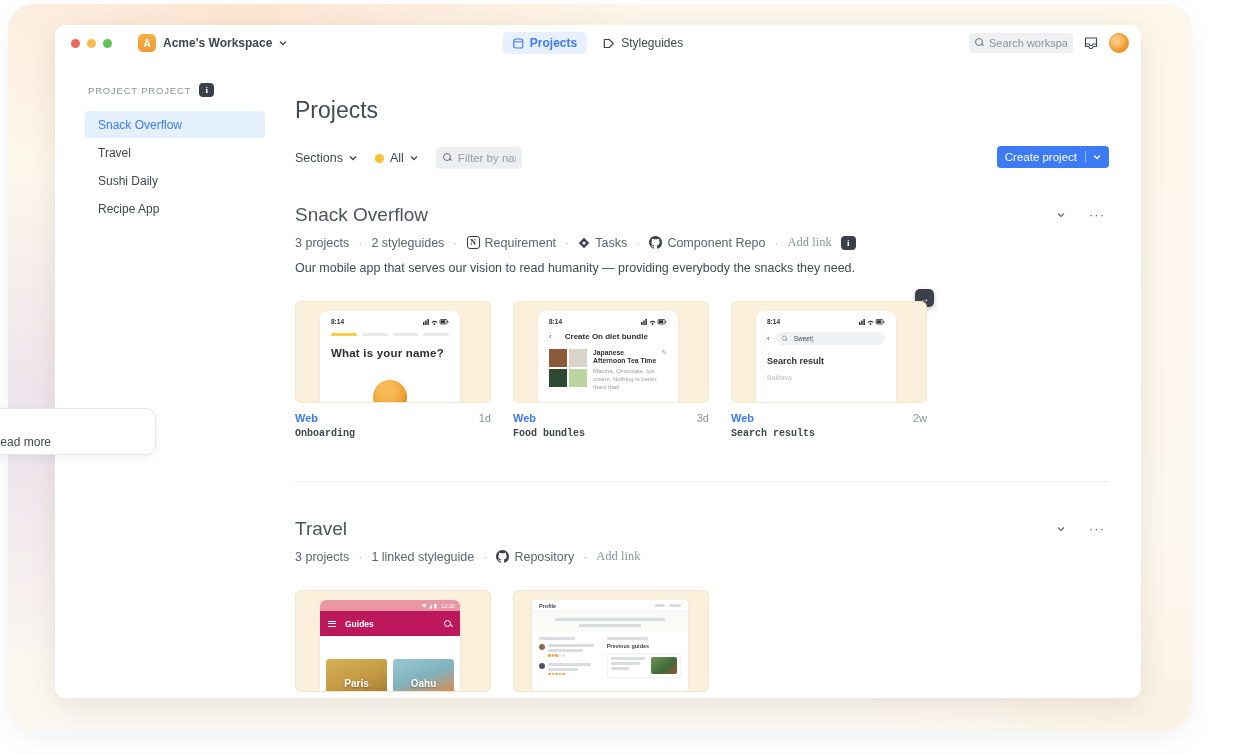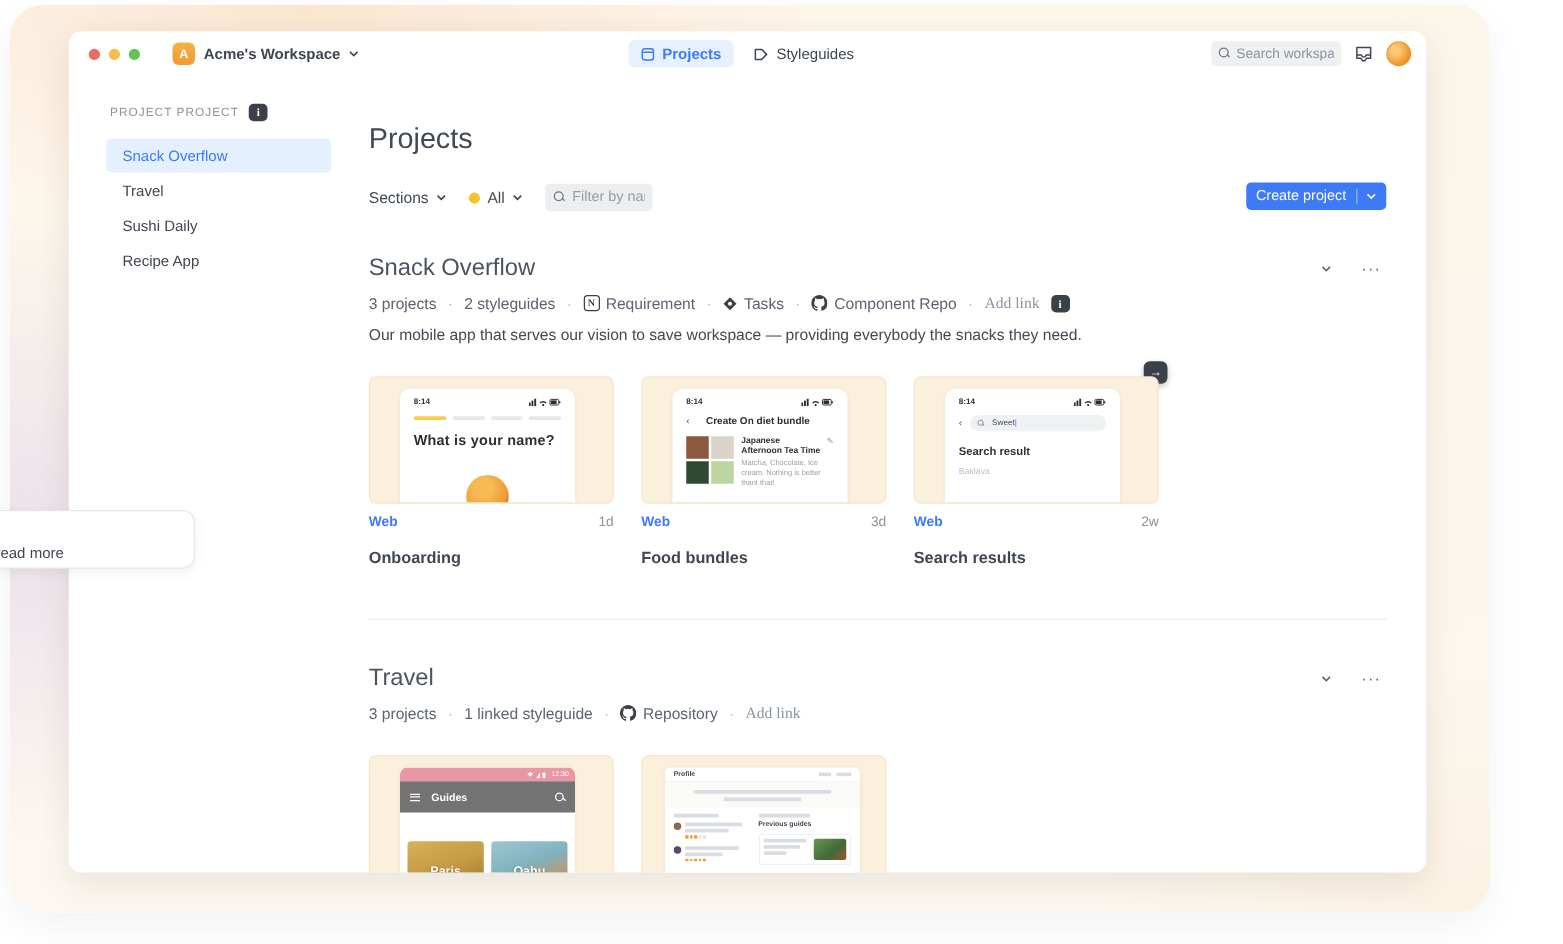--- a/index.html
+++ b/index.html
@@ -85,21 +85,21 @@
   .notion-ic { width:13px; height:13px; border:1.3px solid #3b4049; border-radius:3px; font-size:8px; font-weight:bold;
     font-family:"Liberation Serif",serif; color:#3b4049; display:inline-flex; align-items:center; justify-content:center; }
   .section-desc { margin-top:11px; font-size:12.5px; color:#424a53; }
 
   .cards { display:flex; gap:22px; margin-top:26px; }
   .card { width:196px; cursor:pointer; position:relative; }
   .thumb { height:102px; background:#faf0db; border:1px solid #f2e6cd; border-radius:6px; overflow:hidden; position:relative; }
   .card-meta { display:flex; justify-content:space-between; margin-top:9px; font-size:11px; }
   .platform { color:#3d7af5; font-weight:bold; }
   .age { color:#8a939e; }
-  .card-name { margin-top:14px; font-size:13px; font-weight:bold; color:#3f4650; }
+  .card-name { margin-top:4px; font-size:10px; font-weight:bold; color:#3f4650;font-family:Liberation Mono, monospace; }
 
   
   .phone { position:absolute; left:24px; right:30px; top:9px; bottom:0; background:#fff; border-radius:8px 8px 0 0;
     box-shadow:0 1px 4px rgba(0,0,0,0.06); padding:7px 11px 0; overflow:hidden; }
   .ph-status { display:flex; justify-content:space-between; align-items:center; }
   .ph-time { font-size:6.5px; font-weight:bold; color:#2c2f33; }
   .prog { display:flex; gap:5px; margin-top:8px; }
   .prog .seg { flex:1; height:3px; border-radius:2px; background:#e8e8e8; }
   .prog .seg.on { background:#f8ce47; }
   .ph-q { margin-top:11px; font-size:11.5px; font-weight:bold; color:#2c2f33; letter-spacing:0.2px; }
@@ -123,21 +123,21 @@
   .ph-query { font-size:6.5px; color:#3f4650; }
   .cursor { color:#3d7af5; }
   .ph-heading { margin-top:11px; font-size:9px; font-weight:bold; color:#2c2f33; }
   .ph-result { margin-top:8px; font-size:7px; color:#b9bfc6; }
 
   
   .droid { position:absolute; left:24px; right:30px; top:9px; bottom:0; background:#fff; border-radius:6px 6px 0 0;
     box-shadow:0 1px 4px rgba(0,0,0,0.06); overflow:hidden; }
   .droid-status { height:11px; background:#e997a4; display:flex; align-items:center; justify-content:flex-end; gap:2px; padding-right:5px; }
   .droid-time { font-size:5.5px; color:#fff; }
-  .droid-bar { height:25px; background:#737373; display:flex; align-items:center; padding:0 8px; gap:9px; }
+  .droid-bar { height:25px; background:#be185d; display:flex; align-items:center; padding:0 8px; gap:9px; }
   .burger { width:8px; height:6px; border-top:1.4px solid #fff; border-bottom:1.4px solid #fff; position:relative; }
   .burger::after { content:""; position:absolute; left:0; top:1.6px; width:8px; height:1.4px; background:#fff; }
   .droid-title { flex:1; font-size:8.5px; color:#ffffff; font-weight:bold; }
   .droid-mag { width:8px; height:8px; position:relative; }
   .droid-mag::before { content:""; position:absolute; left:0; top:0; width:5px; height:5px; border:1.2px solid #fff; border-radius:50%; }
   .droid-mag::after { content:""; position:absolute; left:5.5px; top:5.5px; width:3px; height:1.2px; background:#fff; transform:rotate(45deg); }
   .droid-body { display:flex; gap:6px; padding:7px 6px;margin-top:16px; }
   .photo { flex:1; height:48px; border-radius:3px; position:relative; display:flex; align-items:center; justify-content:center; }
   .photo.paris { background:linear-gradient(160deg,#d8b159 0%,#c49a43 45%,#8f6f2e 100%); }
   .photo.oahu { background:linear-gradient(160deg,#9ec7d0 0%,#7fb3be 40%,#d08f5a 75%,#b0623c 100%); }
@@ -296,21 +296,21 @@
       <span class="meta-link">
         <svg width="13" height="13" viewBox="0 0 16 16">
             <path fill="#3b4049" d="M8 0C3.58 0 0 3.58 0 8c0 3.54 2.29 6.53 5.47 7.59.4.07.55-.17.55-.38 0-.19-.01-.82-.01-1.49-2.01.37-2.53-.49-2.69-.94-.09-.23-.48-.94-.82-1.13-.28-.15-.68-.52-.01-.53.63-.01 1.08.58 1.23.82.72 1.21 1.87.87 2.33.66.07-.52.28-.87.51-1.07-1.78-.2-3.64-.89-3.64-3.95 0-.87.31-1.59.82-2.15-.08-.2-.36-1.02.08-2.12 0 0 .67-.21 2.2.82.64-.18 1.32-.27 2-.27s1.36.09 2 .27c1.53-1.04 2.2-.82 2.2-.82.44 1.1.16 1.92.08 2.12.51.56.82 1.27.82 2.15 0 3.07-1.87 3.75-3.65 3.95.29.25.54.73.54 1.48 0 1.07-.01 1.93-.01 2.2 0 .21.15.46.55.38A8.01 8.01 0 0 0 16 8c0-4.42-3.58-8-8-8z"></path>
           </svg>
         <span>Component Repo</span>
       </span>
       <span class="meta-dot">·</span>
       <span class="meta-add">Add link</span>
       <span class="ibadge">i</span>
     </div>
-    <div class="section-desc">Our mobile app that serves our vision to save workspace — providing everybody the snacks they need.</div>
+    <div class="section-desc">Our mobile app that serves our vision to read humanity — providing everybody the snacks they need.</div>
 
     <div class="cards">
 
       <div class="card">
         <div class="thumb">
           <div class="phone">
             <div class="ph-status">
               <span class="ph-time">8:14</span>
               <svg width="26" height="7" viewBox="0 0 26 7">
                   <rect x="0" y="4" width="1.5" height="3" fill="#2c2f33"></rect>

